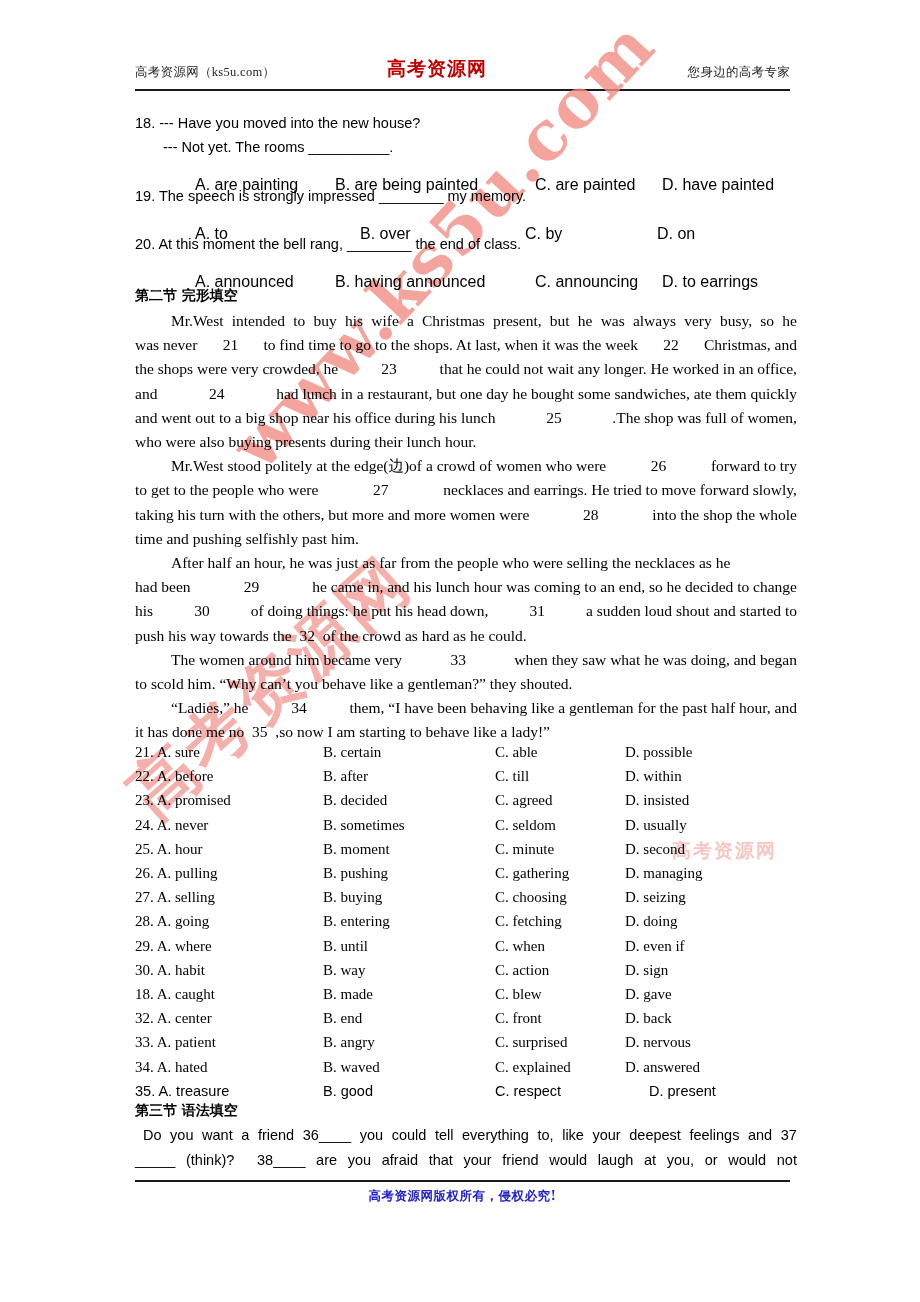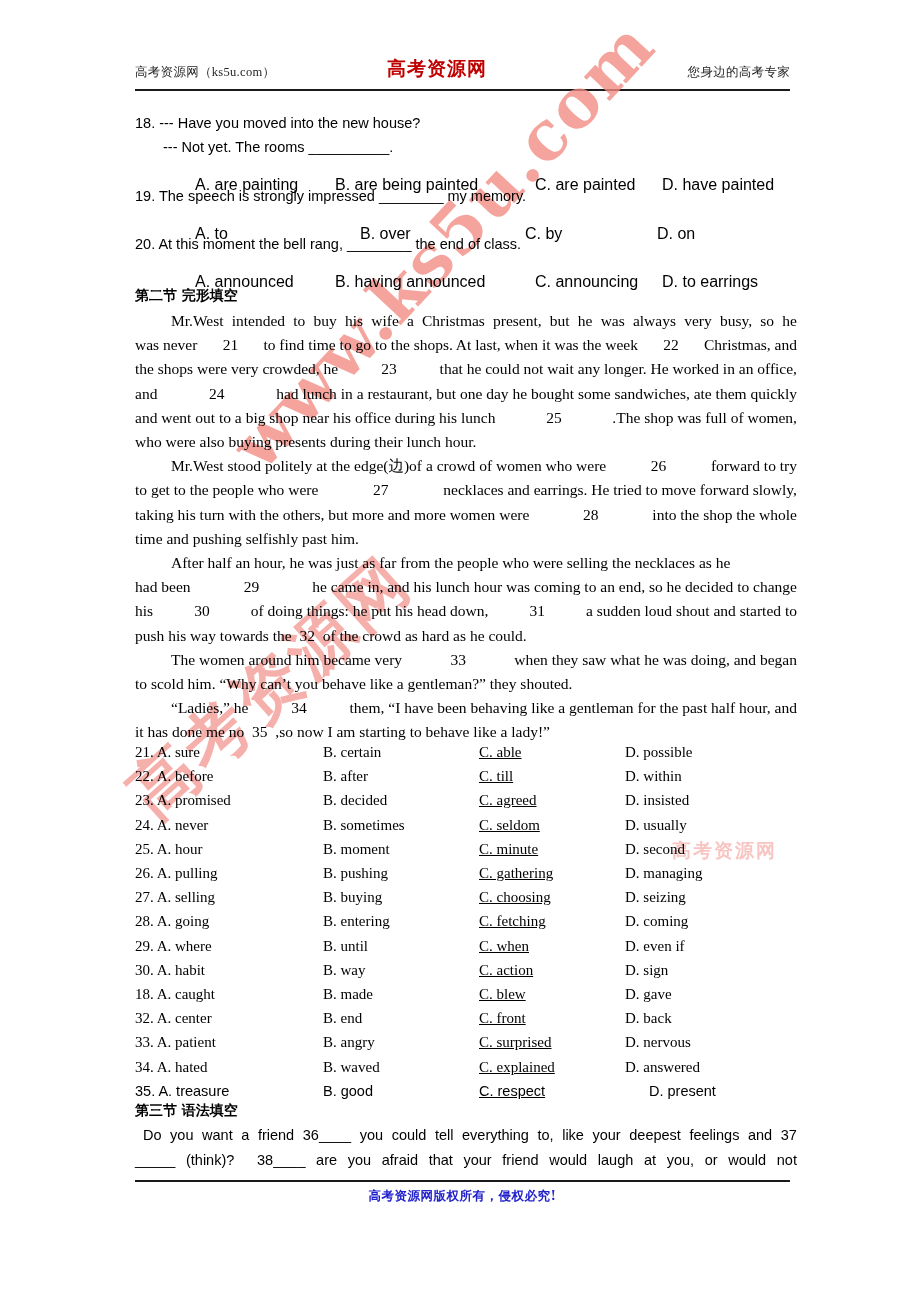--- a/index.html
+++ b/index.html
@@ -121,21 +121,21 @@
   .optrow { position: absolute; left: 0; width: 662px; height: 24px; text-align: right; }
   .optrow span {
     position: absolute;
     font-family: "Liberation Serif", serif;
     font-size: 15px;
     white-space: pre;
     top: 0;
   }
   .optrow span.cA { left: 0px; }
   .optrow span.cB { left: 188px; }
-  .optrow span.cC { left: 344px; text-decoration: underline; }
+  .optrow span.cC { left: 360px; }
   .optrow span.cD { left: 490px; }
   .optrow.sansrow span {
     font-family: "Liberation Sans", sans-serif;
     font-size: 14.5px;
   }
   .optrow.sansrow span.cD { left: 514px; }
 
   
   .mcq { position: absolute; left: 0; width: 662px; }
   .mcq span {
@@ -416,21 +416,21 @@
         <div class="optrow" style="top: 889.2px;">
           <span class="cA">27. A. selling</span>
           <span class="cB">B. buying</span>
           <span class="cC">C. choosing</span>
           <span class="cD">D. seizing</span>
         </div>
         <div class="optrow" style="top: 913.4px;">
           <span class="cA">28. A. going</span>
           <span class="cB">B. entering</span>
           <span class="cC">C. fetching</span>
-          <span class="cD">D. coming</span>
+          <span class="cD">D. doing</span>
         </div>
         <div class="optrow" style="top: 937.6px;">
           <span class="cA">29. A. where</span>
           <span class="cB">B. until</span>
           <span class="cC">C. when</span>
           <span class="cD">D. even if</span>
         </div>
         <div class="optrow" style="top: 961.8px;">
           <span class="cA">30. A. habit</span>
           <span class="cB">B. way</span>

